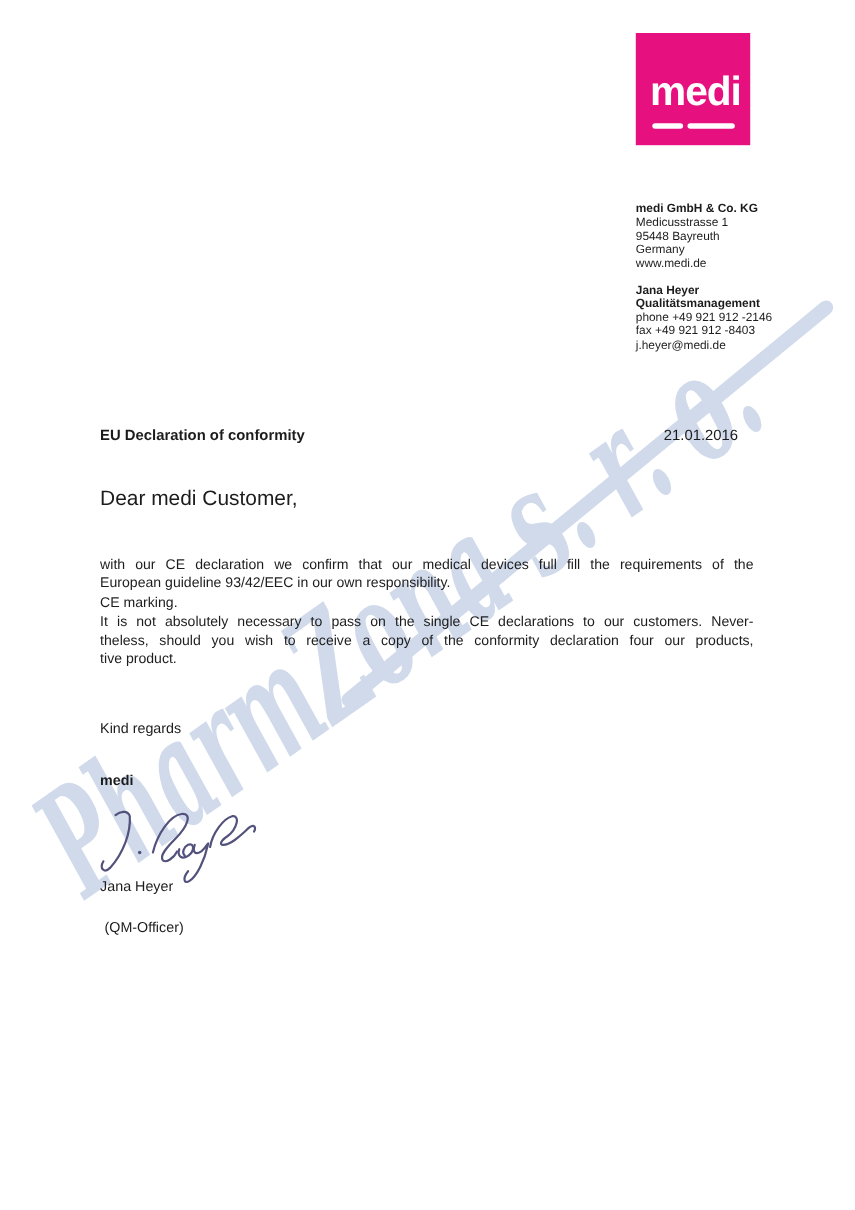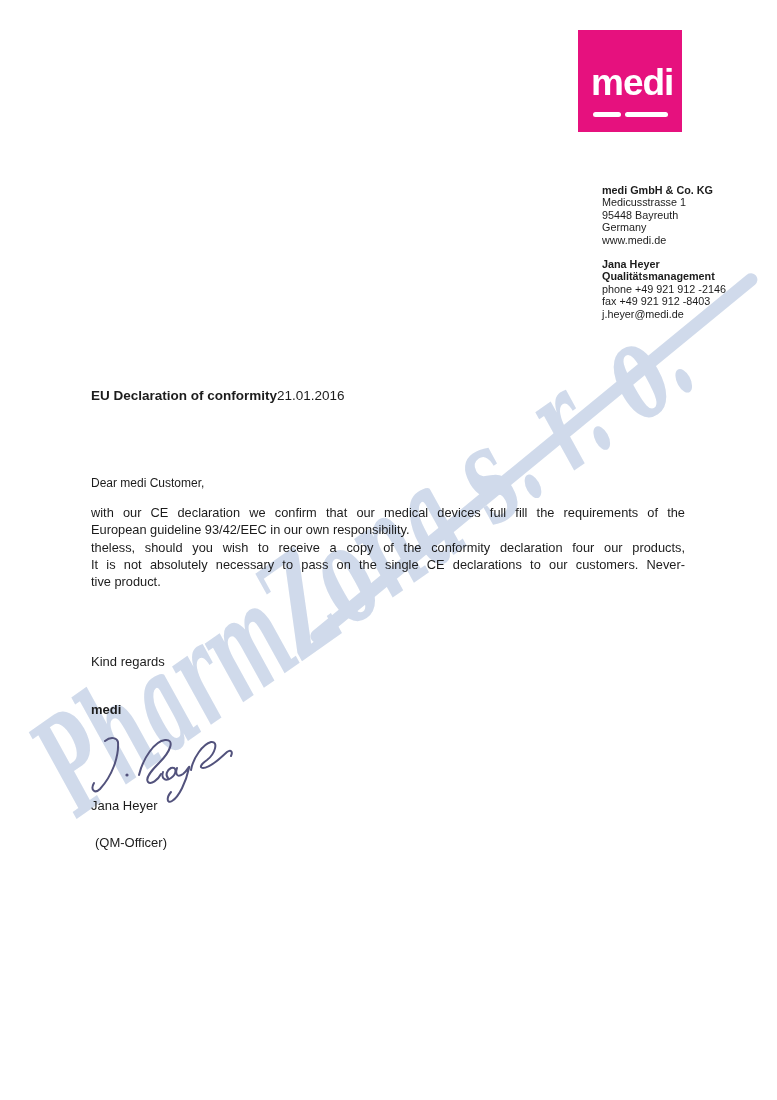--- a/index.html
+++ b/index.html
@@ -14,29 +14,29 @@
   
   .logo { position:absolute; left:578px; top:30px; width:104px; height:102px; background:#e6117e; }
   .logo-text {
     position:absolute; left:13px; top:34px; color:#ffffff; font-weight:bold;
     font-size:37px; letter-spacing:-1px; line-height:1; font-family:"Liberation Sans", sans-serif;
   }
   .logo-bar { position:absolute; height:5px; background:#ffffff; border-radius:2.5px; top:82px; }
   .logo-bar.left  { left:15px; width:28px; }
   .logo-bar.right { left:47px; width:43px; }
   
-  .sender { position:absolute; left:578px; top:184px; font-size:10.8px; line-height:12.4px;margin-left:24px; }
+  .sender { position:absolute; left:578px; top:184px; font-size:10.8px; line-height:12.4px; }
   .sender .b { font-weight:bold; }
   .sender .part2 { margin-top:12px; }
   
-  .headrow { position:absolute; left:91px; top:388px; width:594px; display:flex; font-size:13.5px; }
+  .headrow { position:absolute; left:91px; top:388px; width:594px; display:flex; justify-content:space-between; font-size:13.5px; }
   .headrow .title { font-weight:bold; }
   .headrow .date { padding-right:14px; }
   
-  .greeting { position:absolute; left:91px; top:476px; font-size:12px; }
+  .greeting { position:absolute; left:91px; top:443px; font-size:19px; }
   .bodytext { position:absolute; left:91px; top:487px; width:594px; font-size:12.8px; line-height:17.3px;margin-top:17px; }
   .bline { text-align:justify; text-align-last:justify; height:17.3px; }
   .bline.end { text-align:left; text-align-last:left; }
   .closing  { position:absolute; left:91px; top:654px; font-size:13px; }
   .signoff  { position:absolute; left:91px; top:702px; font-size:13px; font-weight:bold; }
   .sig-svg  { position:absolute; left:85px; top:731px; }
   .signer-name { position:absolute; left:91px; top:798px; font-size:13px; }
   .signer-role { position:absolute; left:95px; top:815px; font-size:13px;margin-top:20px; }
 </style>
 </head>
@@ -77,22 +77,23 @@
     <div class="headrow">
       <span class="title">EU Declaration of conformity</span>
       <span class="date">21.01.2016</span>
     </div>
 
     <div class="greeting">Dear medi Customer,</div>
 
     <div class="bodytext">
       <div class="bline">with our CE declaration we confirm that our medical devices full fill the requirements of the</div>
       <div class="bline end">European guideline 93/42/EEC in our own responsibility.</div>
+      <div class="bline end">CE marking.</div>
+      <div class="bline">It is not absolutely necessary to pass on the single CE declarations to our customers. Never-</div>
       <div class="bline">theless, should you wish to receive a copy of the conformity declaration four our products,</div>
-      <div class="bline">It is not absolutely necessary to pass on the single CE declarations to our customers. Never-</div>
       <div class="bline end">tive product.</div>
     </div>
 
     <div class="closing">Kind regards</div>
     <div class="signoff">medi</div>
 
     <svg class="sig-svg" width="150" height="75" viewBox="0 0 150 75">
       <g stroke="#52527c" stroke-width="2" fill="none" stroke-linecap="round">
         <path d="M 20 10 C 26 5 32 7 33 11 C 34 26 27 45 15 58 C 10 63 5 59 9 52"></path>
         <path d="M 54 44 C 58 27 70 10 80 9 C 90 8 86 20 74 32 C 66 40 60 47 63 51 C 66 54 73 49 76 43"></path>

